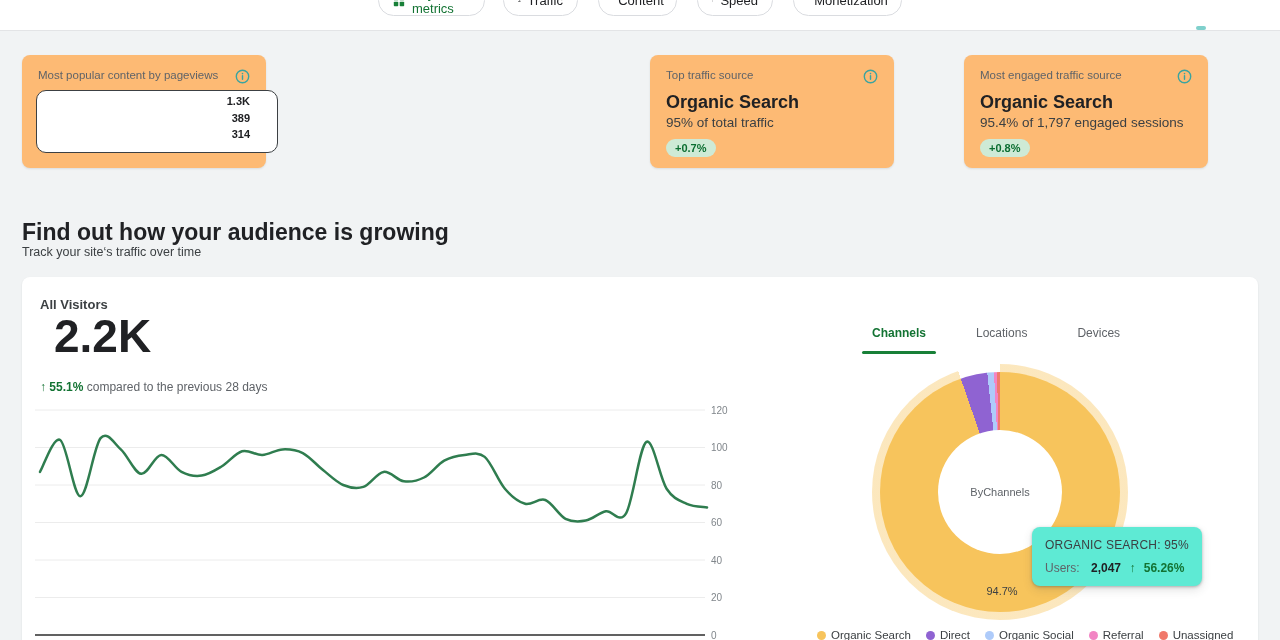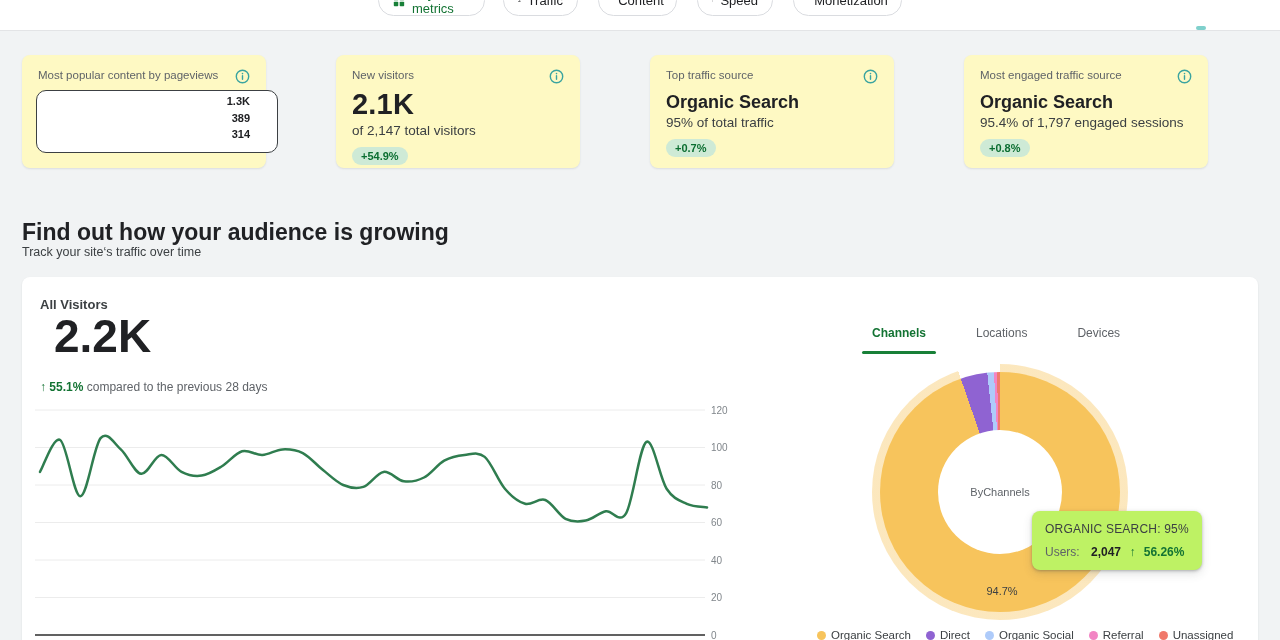--- a/index.html
+++ b/index.html
@@ -12,21 +12,21 @@
             background:#fff; border-bottom:1px solid #e3e4e6; }
   .tab-pill { position:absolute; top:-15px; height:31px; display:flex; align-items:center;
               justify-content:center; gap:7px; background:#fff; border:1px solid #dadce0;
               border-radius:16px; font-size:13px; color:#202124; padding:0 14px; cursor:pointer; }
   .tab-pill.active { color:#137333; }
   .tab-pill svg { display:block; }
   .scroll-nub { position:absolute; left:1196px; top:26px; width:10px; height:4px;
                 background:#7fd0cc; border-radius:2px; }
 
   
-  .mcard { position:absolute; top:55px; width:244px; height:113px; background:#fef9c3;
+  .mcard { position:absolute; top:55px; width:244px; height:113px; background:#fdba74;
            border-radius:8px; box-shadow:0 1px 2px rgba(60,64,67,.12); padding:14px 16px; }
   .mcard-head { display:flex; justify-content:space-between; align-items:flex-start; }
   .mcard-title { font-size:11.5px; color:#5f6368; }
   .info-icon { cursor:pointer; line-height:0; }
   .big-num { font-size:29px; font-weight:700; color:#202124; margin-top:4px; letter-spacing:.2px; }
   .big-text { font-size:18px; font-weight:700; color:#202124; margin-top:8px; }
   .mcard-sub { font-size:13.5px; color:#3c4043; margin-top:2px; }
   .badge { display:inline-block; margin-top:9px; background:#ceead6; color:#0b6e31;
            font-size:11px; font-weight:700; padding:3px 9px; border-radius:10px; }
   .redact-box { position:absolute; left:14px; top:35px; width:242px; height:63px;
@@ -58,21 +58,21 @@
   
   .donut-halo { position:absolute; left:850px; top:87px; width:256px; height:256px; border-radius:50%; }
   .donut { position:absolute; left:858px; top:95px; width:240px; height:240px; border-radius:50%; cursor:pointer; }
   .donut-hole { position:absolute; left:916px; top:153px; width:124px; height:124px; border-radius:50%;
                 background:#fff; display:flex; flex-direction:row; align-items:center; justify-content:center;
                 font-size:11px; color:#5f6368; line-height:15px; }
   .slice-label { position:absolute; left:980px; top:308px; transform:translateX(-50%);
                  font-size:11px; color:#3c4043; }
 
   
-  .tooltip { position:absolute; left:1010px; top:234px; background:#bef264; border-radius:8px;
+  .tooltip { position:absolute; left:1010px; top:250px; background:#5eead4; border-radius:8px;
              box-shadow:0 1px 3px rgba(60,64,67,.35), 0 4px 10px rgba(60,64,67,.15);
              padding:11px 13px; white-space:nowrap; }
   .tt-title { font-size:12px; color:#3c4043; letter-spacing:.2px; }
   .tt-row { margin-top:9px; font-size:12px; color:#5f6368; }
   .tt-val { font-weight:700; color:#202124; margin-left:8px; }
   .tt-up  { color:#137333; font-weight:700; margin-left:5px; }
 
   
   .legend { position:absolute; left:795px; top:352px; display:flex; gap:15px; align-items:center; }
   .legend-item { display:flex; align-items:center; gap:5px; font-size:11.5px; color:#3c4043; cursor:pointer; }
@@ -140,35 +140,20 @@
       </span>
     </div>
     <div class="redact-box"></div>
     <div class="redact-vals">
       <div>1.3K</div>
       <div>389</div>
       <div>314</div>
     </div>
   </div>
 
-  <div class="mcard" style="left:336px;">
-    <div class="mcard-head">
-      <span class="mcard-title">New visitors</span>
-      <span class="info-icon">
-        <svg width="15" height="15" viewBox="0 0 15 15" fill="none">
-          <circle cx="7.5" cy="7.5" r="6.2" stroke="#3aa4a0" stroke-width="1.4"></circle>
-          <line x1="7.5" y1="6.7" x2="7.5" y2="10.3" stroke="#3aa4a0" stroke-width="1.4" stroke-linecap="round"></line>
-          <circle cx="7.5" cy="4.6" r="0.8" fill="#3aa4a0"></circle>
-        </svg>
-      </span>
-    </div>
-    <div class="big-num">2.1K</div>
-    <div class="mcard-sub">of 2,147 total visitors</div>
-    <span class="badge">+54.9%</span>
-  </div>
 
   <div class="mcard" style="left:650px;">
     <div class="mcard-head">
       <span class="mcard-title">Top traffic source</span>
       <span class="info-icon">
         <svg width="15" height="15" viewBox="0 0 15 15" fill="none">
           <circle cx="7.5" cy="7.5" r="6.2" stroke="#3aa4a0" stroke-width="1.4"></circle>
           <line x1="7.5" y1="6.7" x2="7.5" y2="10.3" stroke="#3aa4a0" stroke-width="1.4" stroke-linecap="round"></line>
           <circle cx="7.5" cy="4.6" r="0.8" fill="#3aa4a0"></circle>
         </svg>

